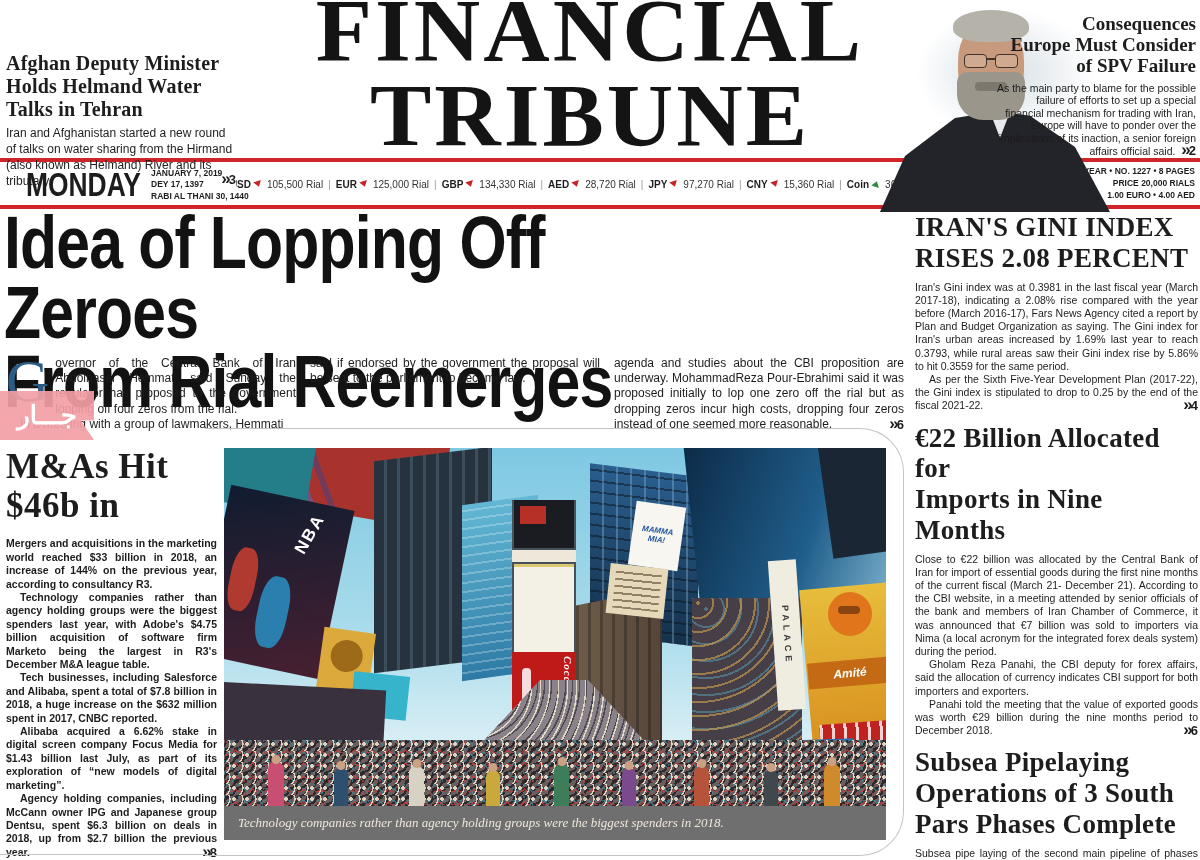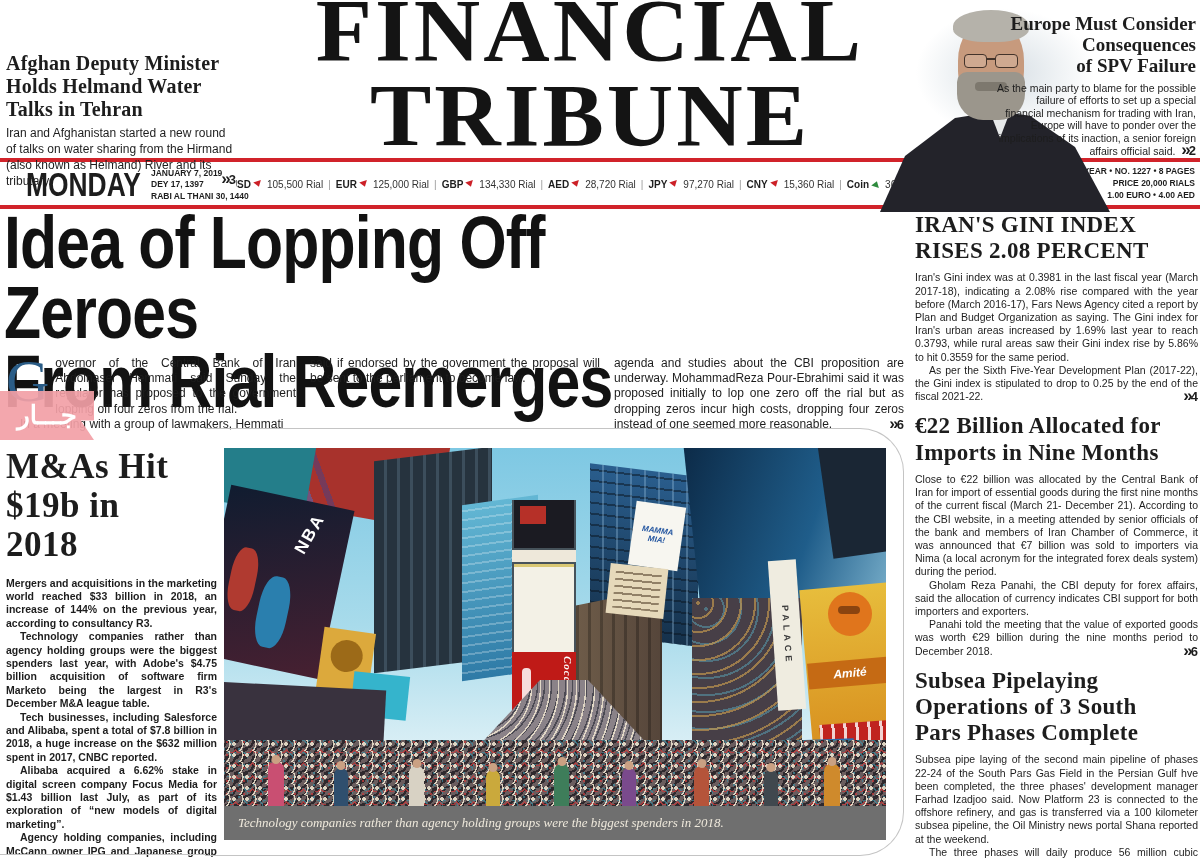--- a/index.html
+++ b/index.html
@@ -150,21 +150,21 @@
   .crowd:after{content:"";position:absolute;inset:0;
       background:repeating-radial-gradient(circle at 3px 4px,rgba(235,225,205,.9) 0 1.6px,transparent 1.6px 8px),
                  repeating-radial-gradient(circle at 9px 2px,rgba(200,60,60,.75) 0 1.4px,transparent 1.4px 11px),
                  repeating-radial-gradient(circle at 6px 9px,rgba(60,140,160,.7) 0 1.5px,transparent 1.5px 9px),
                  repeating-radial-gradient(circle at 1px 1px,rgba(40,35,40,.9) 0 2px,transparent 2px 6px);
       background-size:13px 11px,17px 13px,15px 12px,9px 8px;}
   .fig{position:absolute;border-radius:7px 7px 0 0;z-index:5;}
   .fig:after{content:"";position:absolute;left:50%;top:-7px;transform:translateX(-50%);width:9px;height:9px;border-radius:50%;background:#caa183;}
   
   .rcol{left:915px;top:212px;width:283px;z-index:2;}
-  .rc-head{font-family:"Liberation Serif",serif;font-weight:bold;font-size:23px;line-height:1.14;letter-spacing:.3px;}
+  .rc-head{font-family:"Liberation Serif",serif;font-weight:bold;font-size:27px;line-height:1.14;letter-spacing:.3px;}
   .rc-body{font-size:10.5px;line-height:13.2px;margin-top:7px;position:relative;}
   .rc-body p{margin:0;}
   .rc-body p + p{text-indent:14px;}
   .rc-gap{height:10px;}
 </style>
 </head>
 <body>
 
 <div class="page">
 
@@ -194,22 +194,22 @@
       <span class="lens"></span>
         <span class="lens r"></span>
         <span class="bridge"></span>
     </div>
     <div class="beard"></div>
     <div class="mouth"></div>
   </div>
 
   <div class="abs tr-art">
     <div class="tr-head">
+      <div>Consequences</div>
       <div>Europe Must Consider</div>
-      <div>Consequences</div>
       <div>of SPV Failure</div>
     </div>
     <div class="tr-body">
       <span>As the main party to blame for the possible failure of efforts to set up a special financial mechanism for trading with Iran, Europe will have to ponder over the implications of its inaction, a senior foreign affairs official said.</span>
       <span class="pref"> &nbsp;<span class="chev">»</span><span class="num">2</span></span>
     </div>
   </div>
 
   <div class="abs monday">MONDAY</div>
   <div class="abs dates">
@@ -288,22 +288,21 @@
     </div>
   </div>
 
   <div class="abs watermark">
     <span>جـــار</span>
   </div>
 
   <div class="abs mna">
     <div class="mna-head">
       <div>M&amp;As Hit</div>
-      <div>$19b in</div>
-      <div>2018</div>
+      <div>$46b in</div>
     </div>
     <div class="mna-body j">
       <p>Mergers and acquisitions in the marketing world reached $33 billion in 2018, an increase of 144% on the previous year, according to consultancy R3.</p>
       <p>Technology companies rather than agency holding groups were the biggest spenders last year, with Adobe's $4.75 billion acquisition of software firm Marketo being the largest in R3's December M&amp;A league table.</p>
       <p>Tech businesses, including Salesforce and Alibaba, spent a total of $7.8 billion in 2018, a huge increase on the $632 million spent in 2017, CNBC reported.</p>
       <p>Alibaba acquired a 6.62% stake in digital screen company Focus Media for $1.43 billion last July, as part of its exploration of “new models of digital marketing”.</p>
       <p>Agency holding companies, including McCann owner IPG and Japanese group Dentsu, spent $6.3 billion on deals in 2018, up from $2.7 billion the previous year.</p>
       <span class="pref pref-abs"><span class="chev">»</span><span class="num">8</span></span>
     </div>
   </div>

